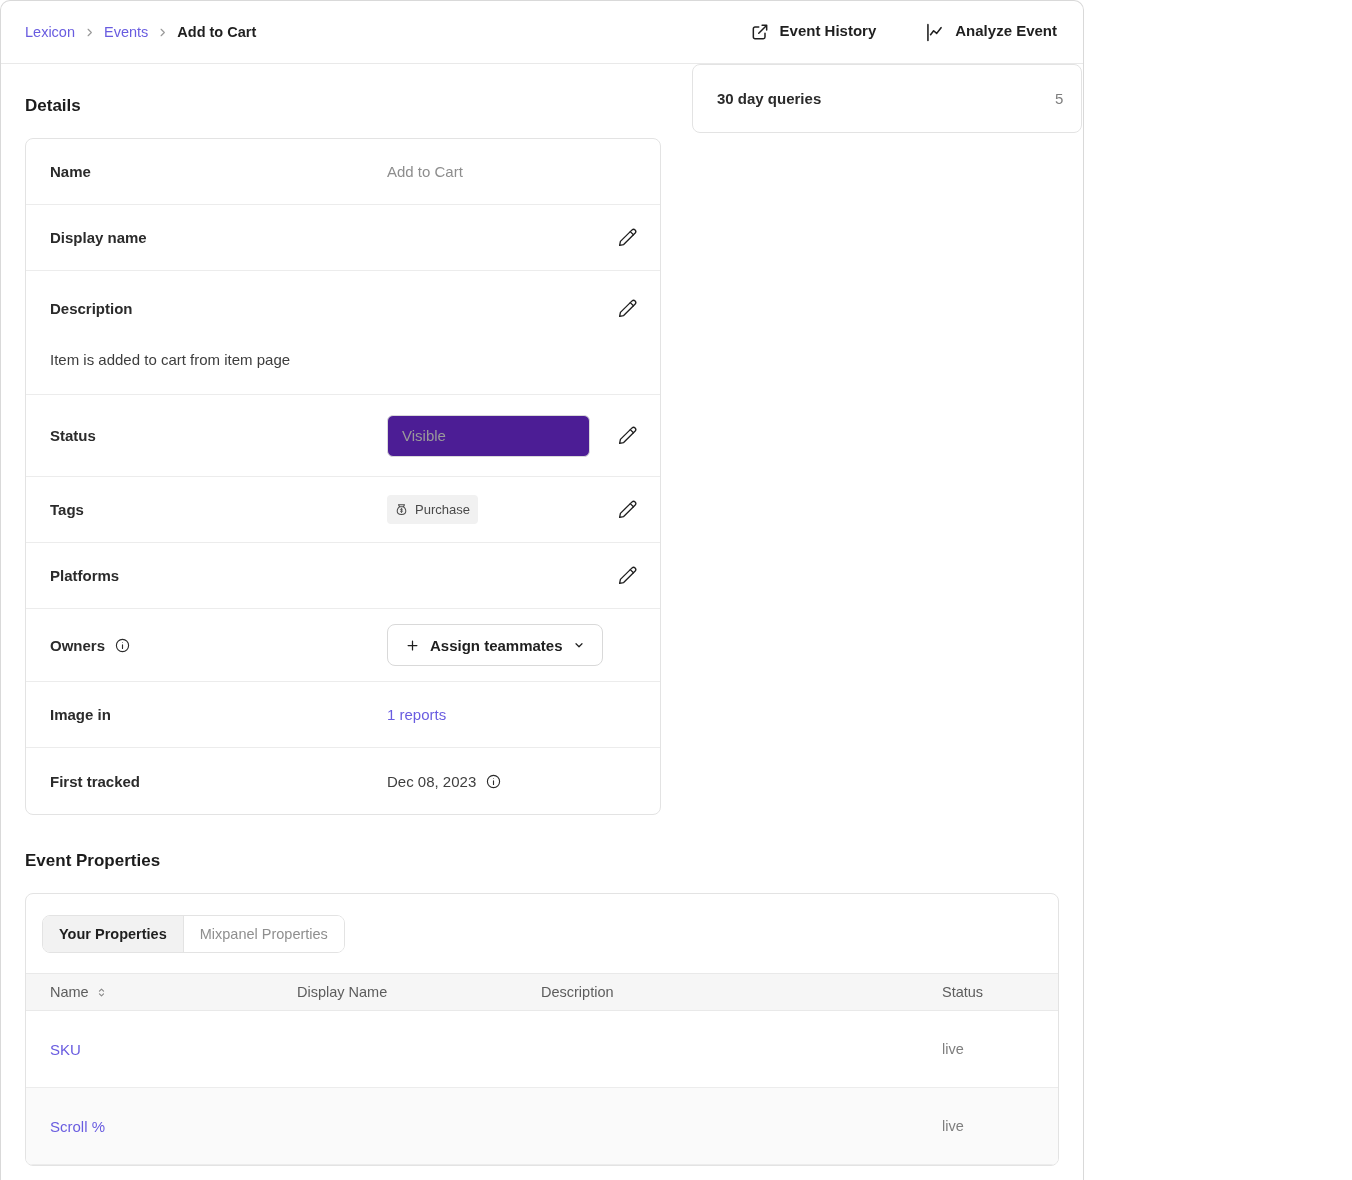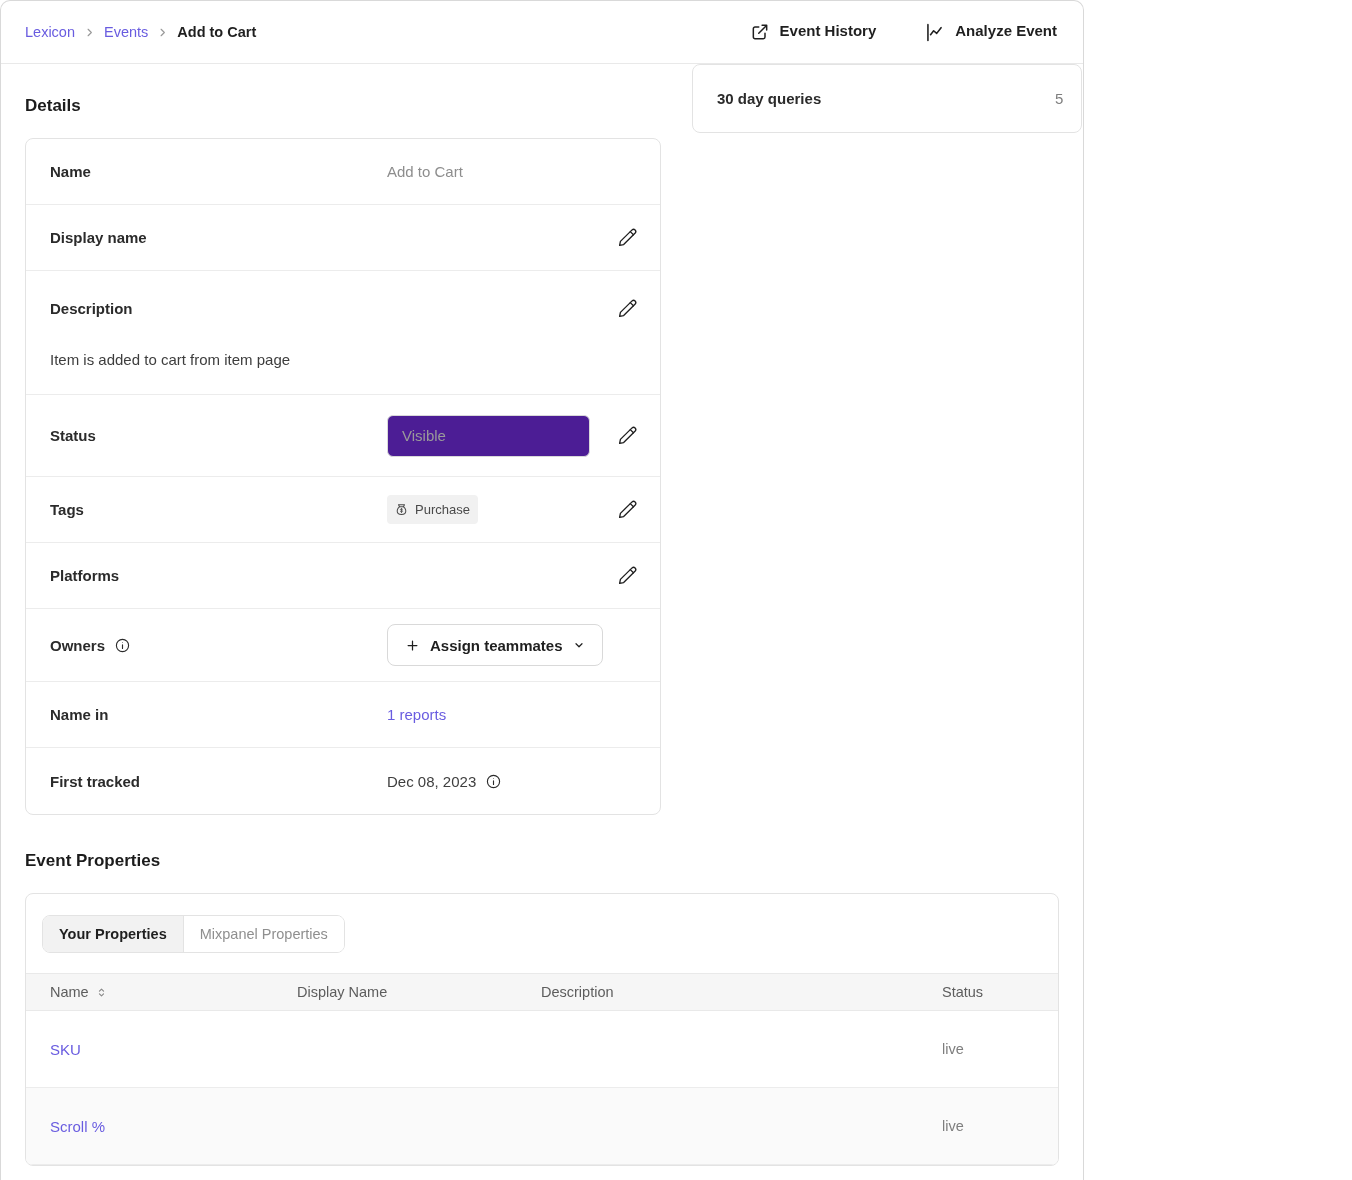--- a/index.html
+++ b/index.html
@@ -274,21 +274,21 @@
               <span>Assign teammates</span>
               <span>
                 <svg width="12" height="12" viewBox="0 0 24 24" fill="none" stroke="#1f1f1f" stroke-width="2.4" stroke-linecap="round" stroke-linejoin="round">
                     <path d="M6 9.5l6 6 6-6"></path>
                   </svg>
               </span>
             </button>
           </div>
 
           <div class="row">
-            <span class="row-label">Name in</span>
+            <span class="row-label">Image in</span>
             <a class="link">1 reports</a>
           </div>
 
           <div class="row">
             <span class="row-label">First tracked</span>
             <span class="row-value dark">
               <span>Dec 08, 2023</span>
               <span class="info-icon">
                 <svg width="17" height="17" viewBox="0 0 24 24" fill="none" stroke="currentColor" stroke-width="1.6" stroke-linecap="round">
                     <circle cx="12" cy="12" r="8.6"></circle>

